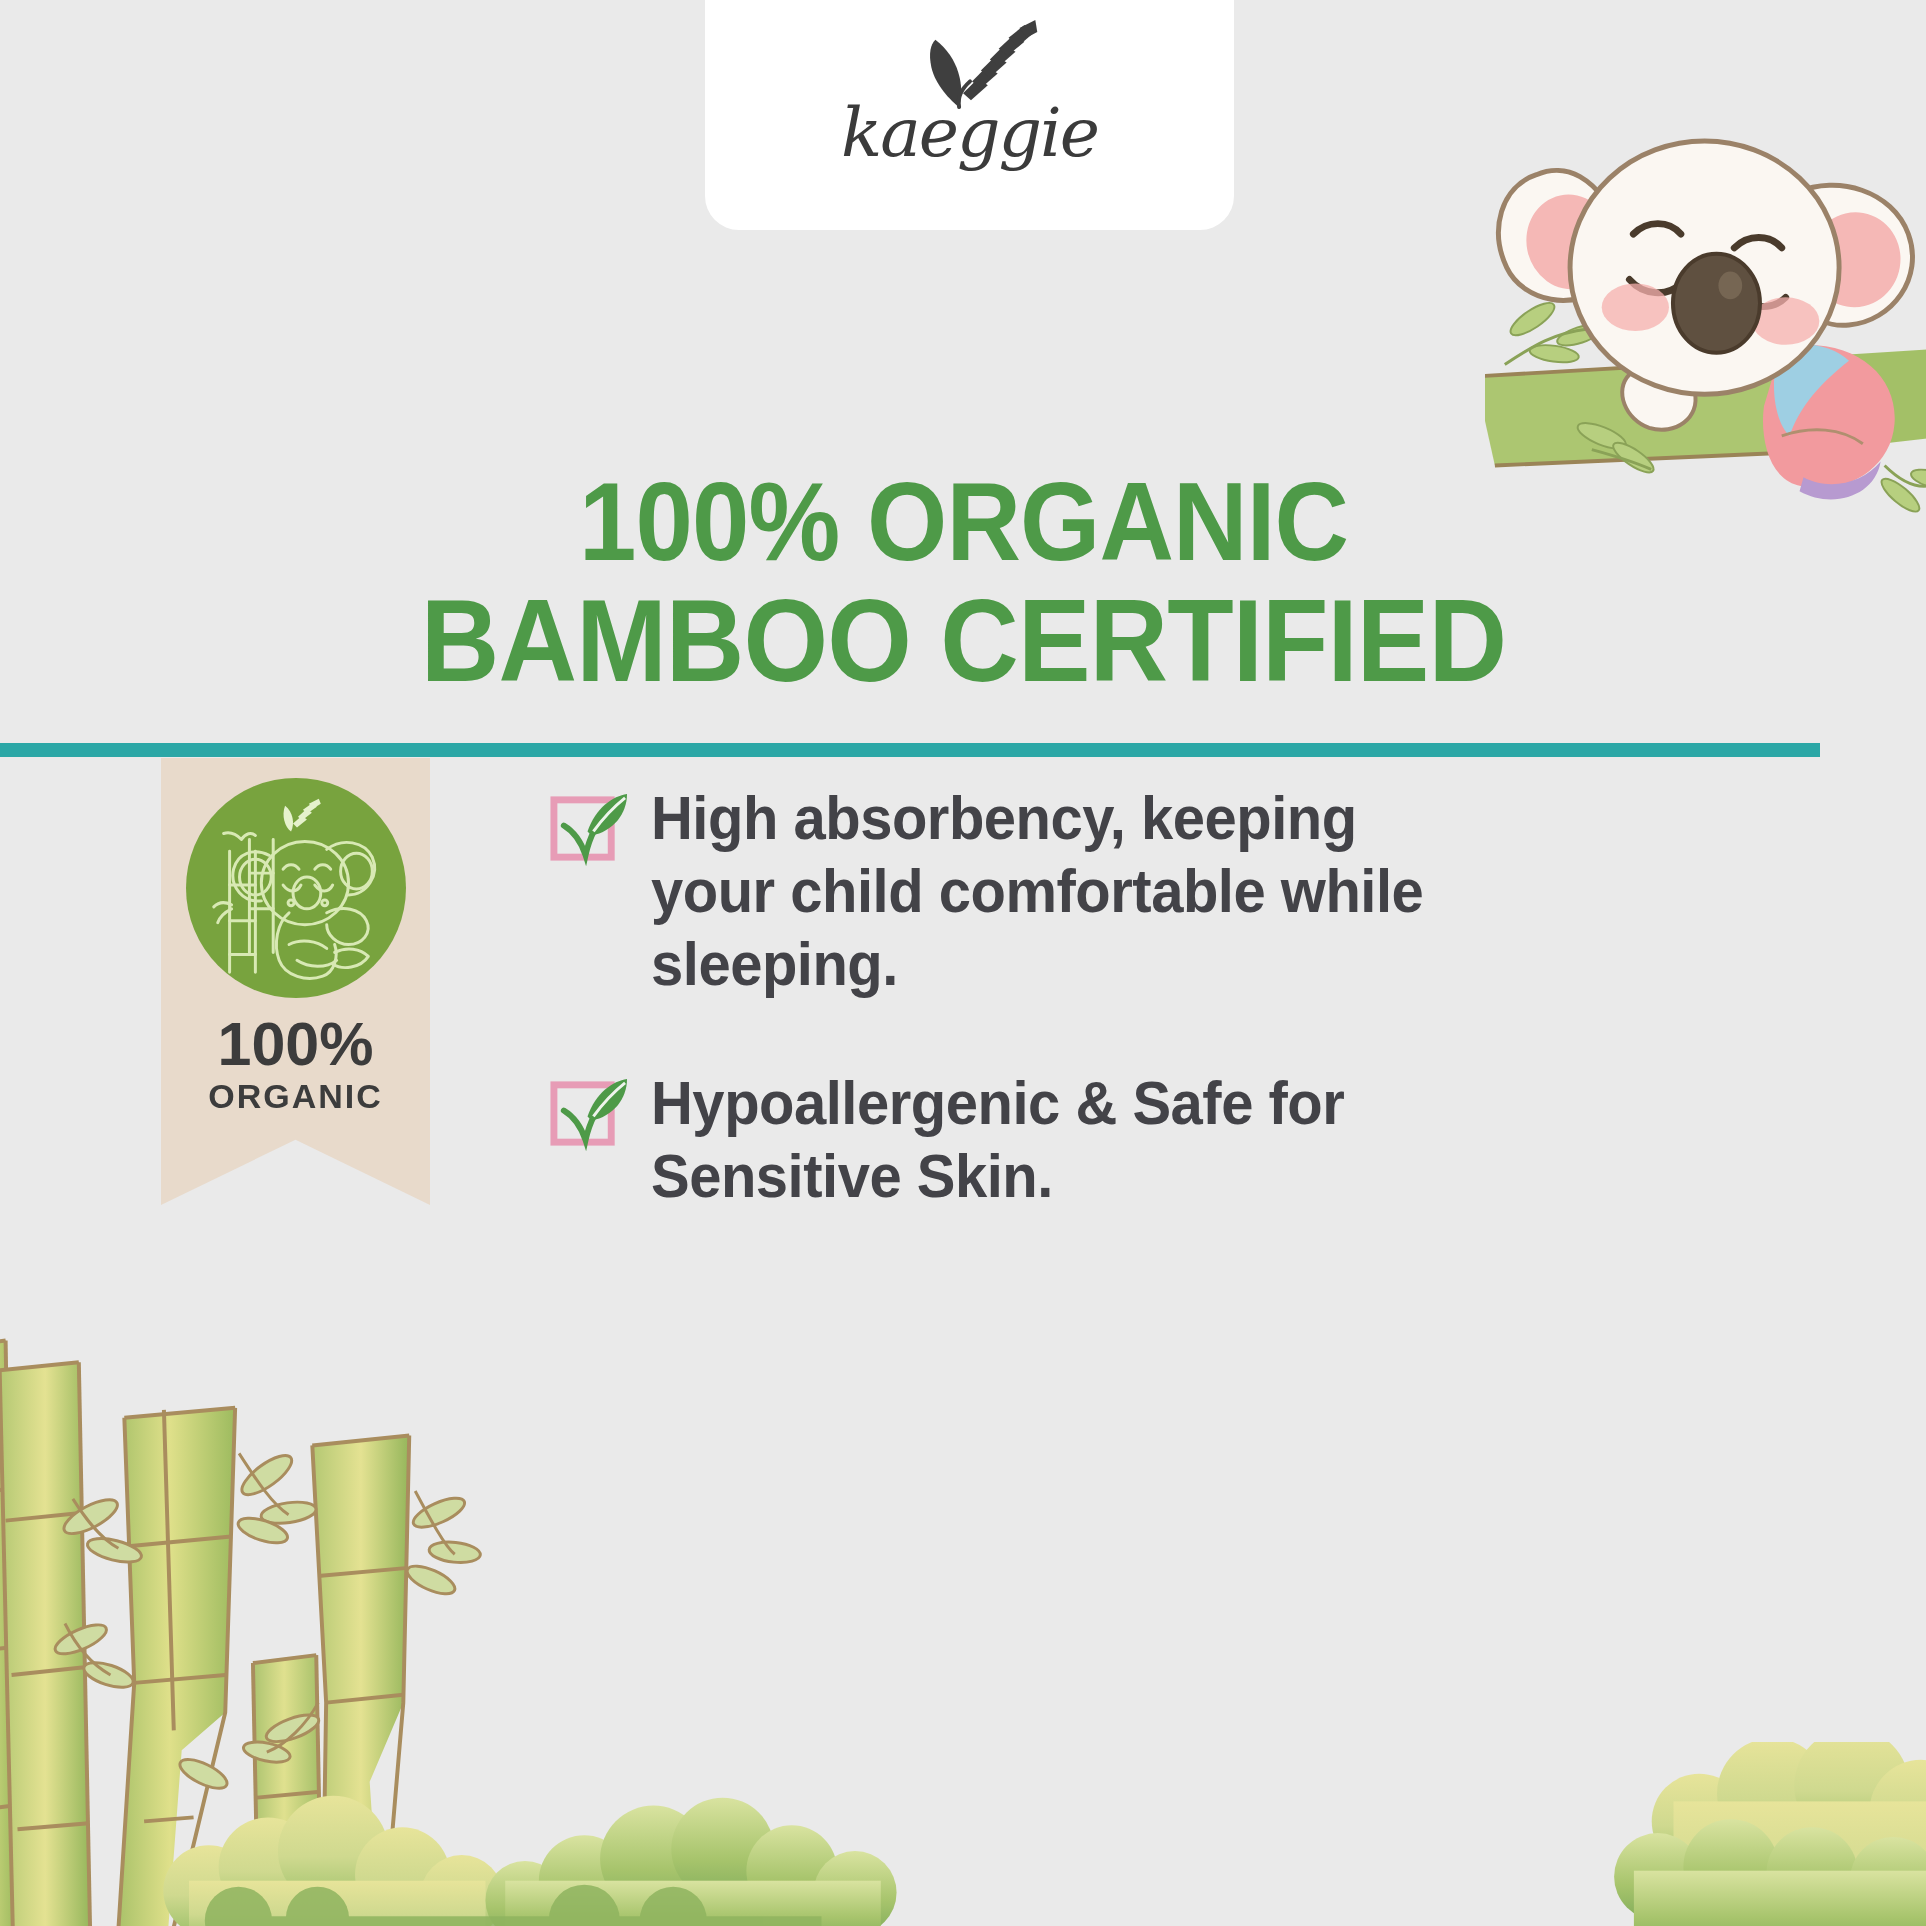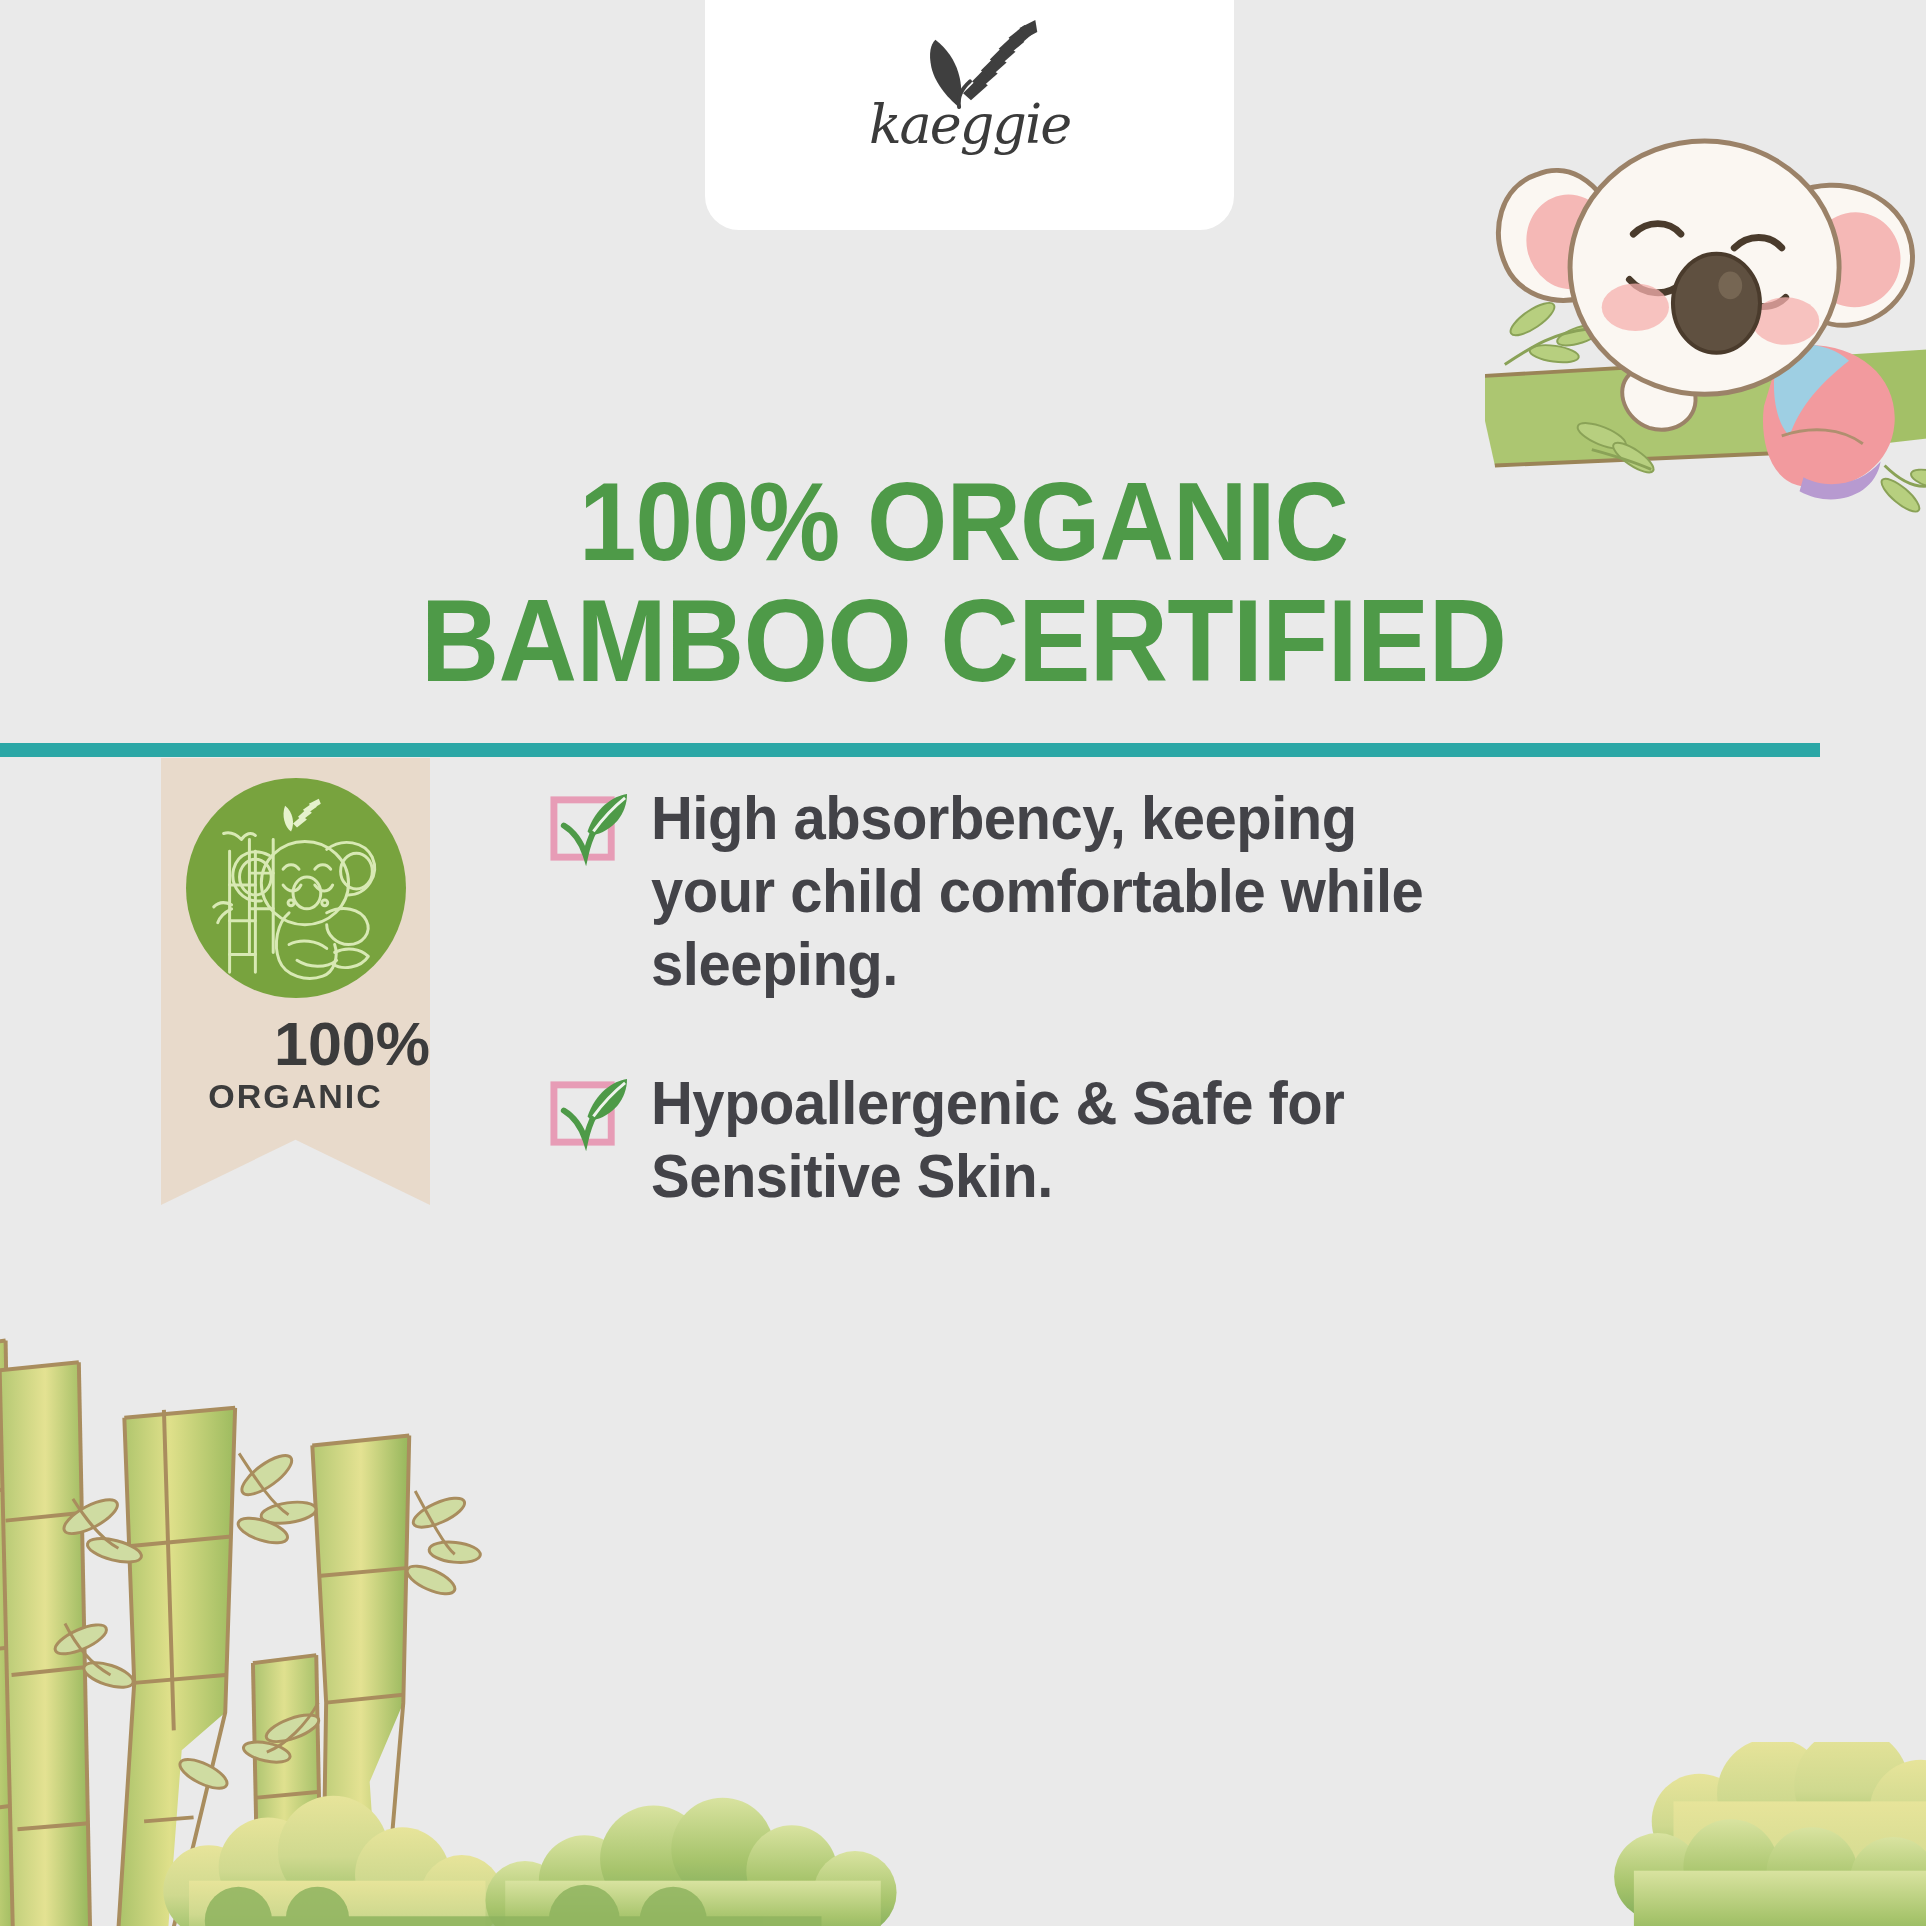--- a/index.html
+++ b/index.html
@@ -14,21 +14,21 @@
 
   
   .logo-card{
     position:absolute;left:705px;top:-10px;width:529px;height:240px;
     background:#ffffff;border-bottom-left-radius:34px;border-bottom-right-radius:34px;
   }
   .logo-mark{position:absolute;left:50%;top:26px;transform:translateX(-50%);width:188px;height:109px;}
   .logo-word{
     position:absolute;left:0;right:0;top:103px;text-align:center;
     font-family:"DejaVu Serif", serif;font-style:italic;font-weight:400;
-    font-size:54px;color:#3b3b3b;letter-spacing:-2px;
+    font-size:68px;color:#3b3b3b;letter-spacing:-2px;
   }
 
   
   .koala-tr{position:absolute;left:1485px;top:109px;width:455px;height:436px;}
 
   
   .headline{
     position:absolute;left:0;right:0;top:465px;text-align:center;
     color:#4e9a48;
     font-family:"Liberation Sans", sans-serif;
@@ -45,21 +45,21 @@
   }
 
   
   .badge{position:absolute;left:161px;top:758px;width:269px;height:447px;}
   .badge-body{position:absolute;inset:0;}
   .badge-circle{
     position:absolute;left:50%;top:20px;transform:translateX(-50%);
     width:220px;height:220px;border-radius:50%;background:#78a33e;
   }
   .badge-pct{
-    position:absolute;left:0;right:0;top:251px;text-align:right;
+    position:absolute;left:0;right:0;top:251px;text-align:center;
     font-weight:700;font-size:61px;color:#3c3c3c;letter-spacing:0px;
   }
   .badge-org{
     position:absolute;left:0;right:0;top:319px;text-align:center;
     font-weight:700;font-size:34px;color:#3c3c3c;letter-spacing:2px;
   }
 
   
   .bullets{position:absolute;left:548px;top:782px;width:990px;}
   .bullet{display:flex;align-items:flex-start;margin-bottom:65px;}

